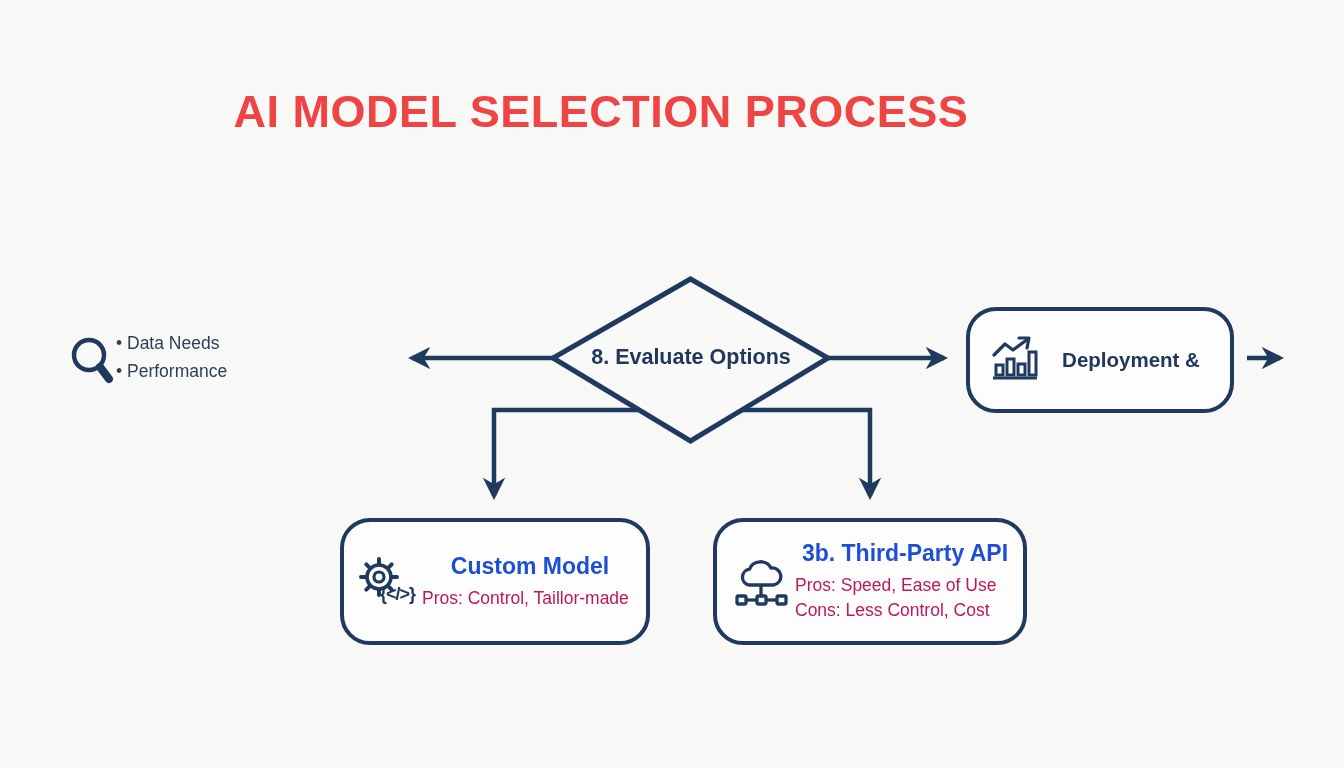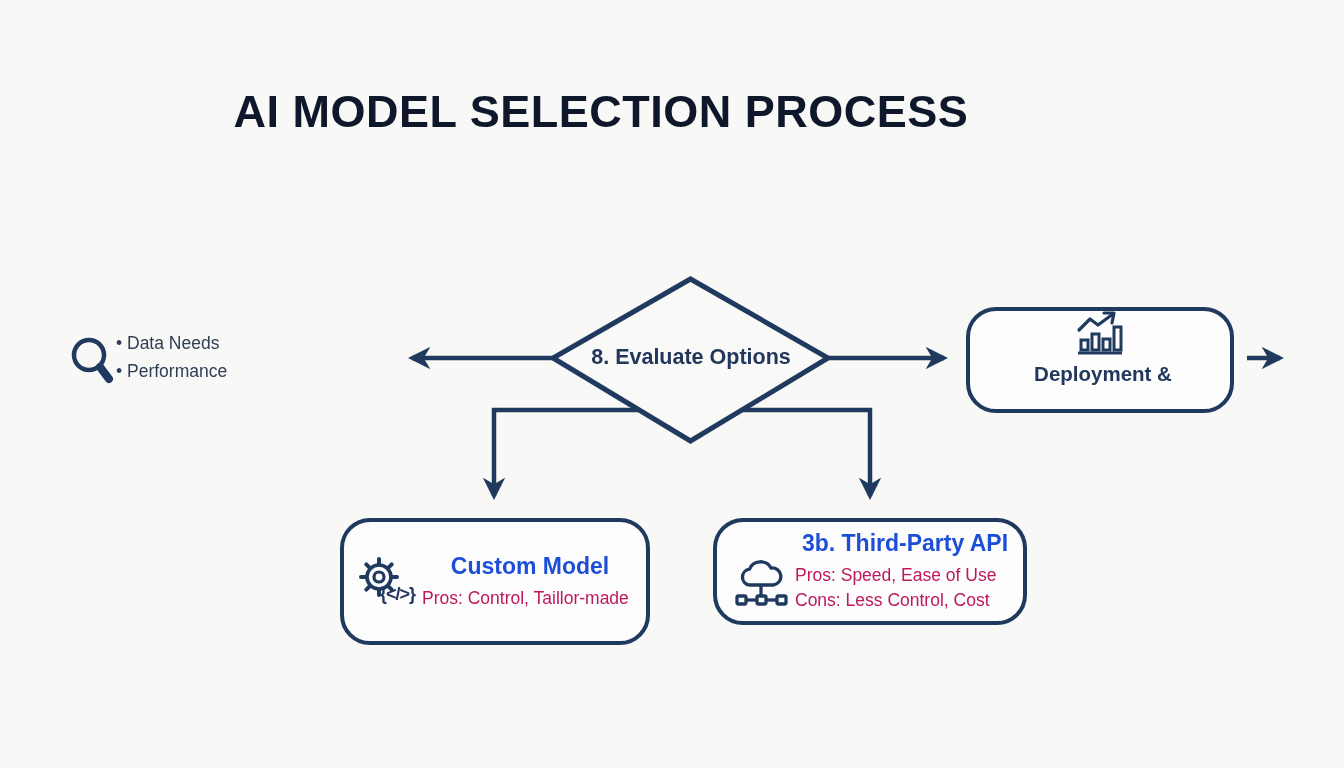--- a/index.html
+++ b/index.html
@@ -18,21 +18,21 @@
     z-index: 1;
   }
   .overlay { position: absolute; z-index: 2; }
 
   .main-title {
     left: 0; top: 86px; width: 1202px;
     text-align: center;
     font-size: 45px;
     font-weight: bold;
     letter-spacing: 0.5px;
-    color: #0f172a;
+    color: #ef4444;
   }
 
   
   .define-block { left: 66px; top: 326px; width: 330px; }
   .define-icon { position: absolute; left: 2px; top: 10px; }
   .define-text { margin-left: 50px; }
   .define-heading { font-size: 21.5px; font-weight: bold; color: #22375c; }
   .define-bullet { font-size: 17.5px; color: #2f3e55; margin-top: 7px; }
 
   
@@ -43,30 +43,30 @@
   }
 
   
   .node-box {
     border: 4.5px solid #1f3a5e;
     border-radius: 30px;
     background: #fdfdfd;
     display: flex;
     align-items: center;
   }
-  .deployment-box { left: 966px; top: 307px; width: 268px; height: 106px; padding: 0 14px 0 20px; flex-direction: column; }
+  .deployment-box { left: 966px; top: 307px; width: 268px; height: 106px; padding: 0 14px 0 20px; }
   .deployment-label {
     flex: 1; text-align: center;
     font-size: 20.5px; font-weight: bold; line-height: 30px; color: #22375c;
   }
   .deployment-icon { flex: 0 0 auto; margin-right: 6px; }
 
   .option-box { padding: 0 8px 0 12px; }
   .custom-box { left: 340px; top: 518px; width: 310px; height: 127px; }
-  .thirdparty-box { left: 713px; top: 518px; width: 314px; height: 107px; }
+  .thirdparty-box { left: 713px; top: 518px; width: 314px; height: 127px; }
   .option-icon-wrap { position: relative; flex: 0 0 62px; height: 100%; }
   .option-texts { flex: 1; padding-left: 4px; }
   .option-title { font-size: 23px; font-weight: bold; color: #1d4ed8; text-align: center; margin-bottom: 6px; }
   .option-line { font-size: 17.5px; color: #be185d; line-height: 25px; }
 
   .gear-svg { position: absolute; left: 2px; top: 34px; }
   .code-glyph {
     position: absolute; left: 24px; top: 62px;
     font-size: 18px; font-weight: bold; color: #22375c;
     letter-spacing: -1px;

